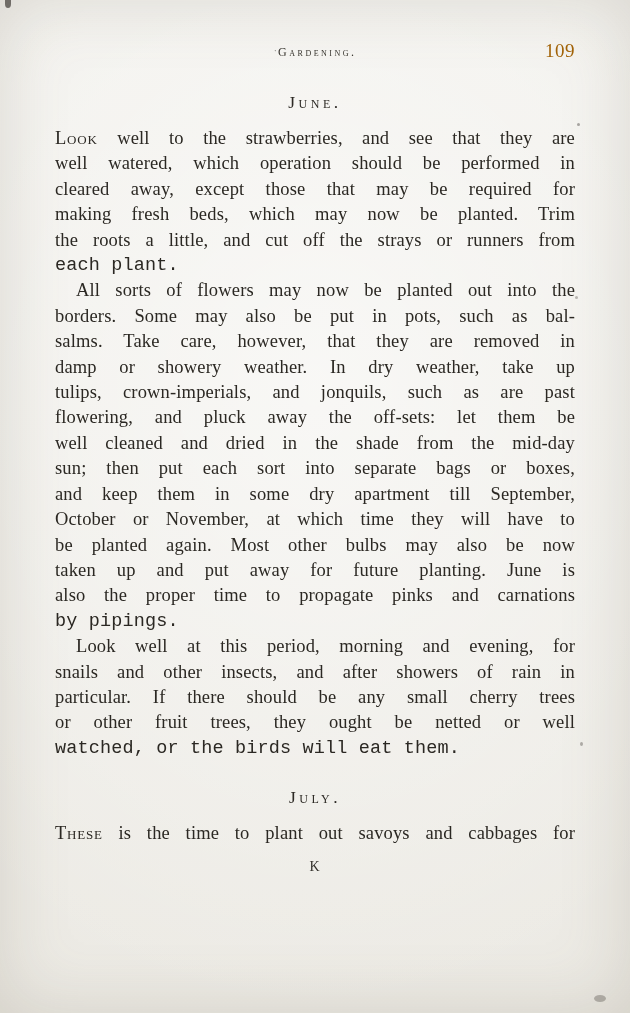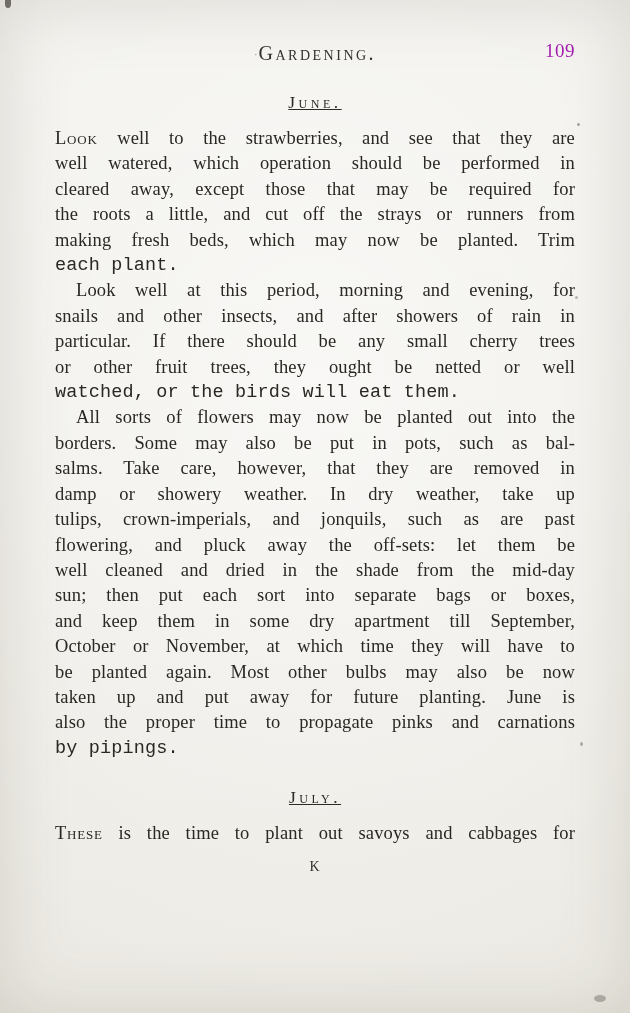--- a/index.html
+++ b/index.html
@@ -24,47 +24,46 @@
     padding: 42px 55px 0 55px;
   }
   .running-head {
     position: relative;
     height: 24px;
     text-align: center;
     margin-bottom: 0;
   }
   .running-title {
     font-variant: small-caps;
-    font-size: 20px;
+    font-size: 12px;
     letter-spacing: 2.5px;
     color: #35322c;
   }
   .speck-dot {
     font-size: 11px;
     opacity: 0.5;
     margin-right: 1px;
     vertical-align: 2px;
   }
   .page-number {
     position: absolute;
     right: 0;
     top: -2px;
     font-size: 19px;
     letter-spacing: 0.5px;
-    color: #a21caf;
+    color: #a16207;
   }
   .section-heading {
     font-variant: small-caps;
     font-weight: normal;
     font-size: 17.5px;
     letter-spacing: 3.5px;
     text-align: center;
     margin: 26px 0 13px 0;
     color: #2d2a25;
-    text-decoration: underline;
   }
   .section-heading.tight {
   }
   .para {
     font-size: 18.5px;
     line-height: 25.4px;
     letter-spacing: 0.15px;
     margin: 0;
   }
   .para .line {
@@ -110,46 +109,46 @@
     <span class="speck-dot">·</span><span class="running-title">Gardening.</span>
     <span class="page-number">109</span>
   </div>
 
   <h2 class="section-heading">June.</h2>
 
   <div class="para">
       <div class="line"><span class="lead">Look</span> well to the strawberries, and see that they are</div>
       <div class="line">well watered, which operation should be performed in</div>
       <div class="line">cleared away, except those that may be required for</div>
+      <div class="line">making fresh beds, which may now be planted. Trim</div>
       <div class="line">the roots a little, and cut off the strays or runners from</div>
-      <div class="line">making fresh beds, which may now be planted. Trim</div>
       <div class="line last">each plant.</div>
-    </div>
-  <div class="para indent">
-      <div class="line">Look well at this period, morning and evening, for</div>
-      <div class="line">snails and other insects, and after showers of rain in</div>
-      <div class="line">particular. If there should be any small cherry trees</div>
-      <div class="line">or other fruit trees, they ought be netted or well</div>
-      <div class="line last">watched, or the birds will eat them.</div>
     </div>
   <div class="para indent">
       <div class="line">All sorts of flowers may now be planted out into the</div>
       <div class="line">borders. Some may also be put in pots, such as bal-</div>
       <div class="line">salms. Take care, however, that they are removed in</div>
       <div class="line">damp or showery weather. In dry weather, take up</div>
       <div class="line">tulips, crown-imperials, and jonquils, such as are past</div>
       <div class="line">flowering, and pluck away the off-sets: let them be</div>
       <div class="line">well cleaned and dried in the shade from the mid-day</div>
       <div class="line">sun; then put each sort into separate bags or boxes,</div>
       <div class="line">and keep them in some dry apartment till September,</div>
       <div class="line">October or November, at which time they will have to</div>
       <div class="line">be planted again. Most other bulbs may also be now</div>
       <div class="line">taken up and put away for future planting. June is</div>
       <div class="line">also the proper time to propagate pinks and carnations</div>
       <div class="line last">by pipings.</div>
+    </div>
+  <div class="para indent">
+      <div class="line">Look well at this period, morning and evening, for</div>
+      <div class="line">snails and other insects, and after showers of rain in</div>
+      <div class="line">particular. If there should be any small cherry trees</div>
+      <div class="line">or other fruit trees, they ought be netted or well</div>
+      <div class="line last">watched, or the birds will eat them.</div>
     </div>
 
   <h2 class="section-heading tight">July.</h2>
 
   <div class="para">
       <div class="line"><span class="lead">These</span> is the time to plant out savoys and cabbages for</div>
     </div>
 
   <div class="signature-mark">K</div>
 

